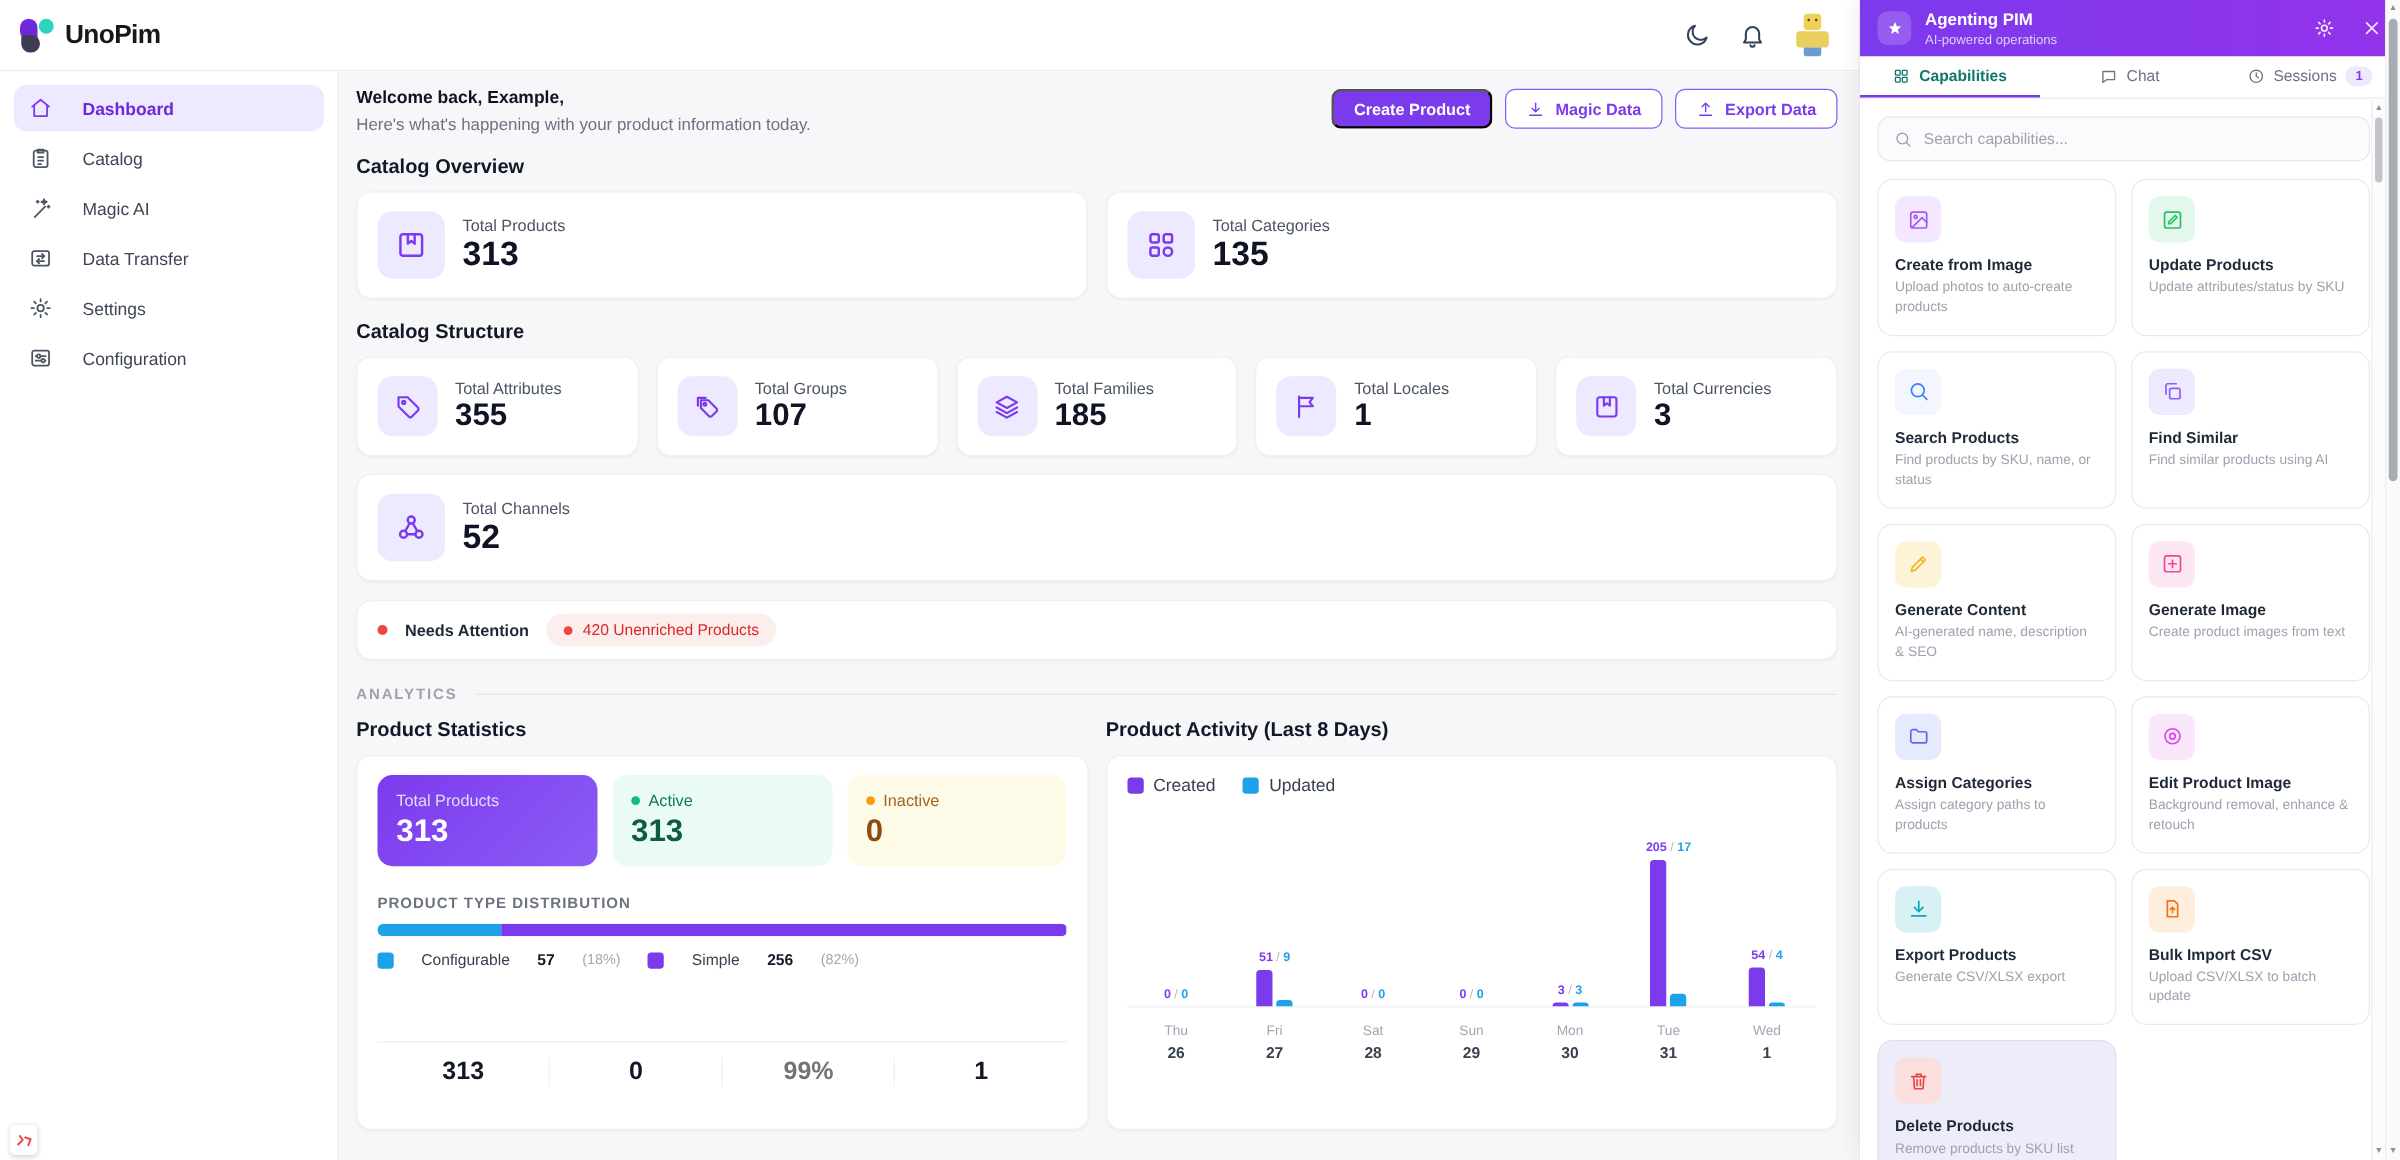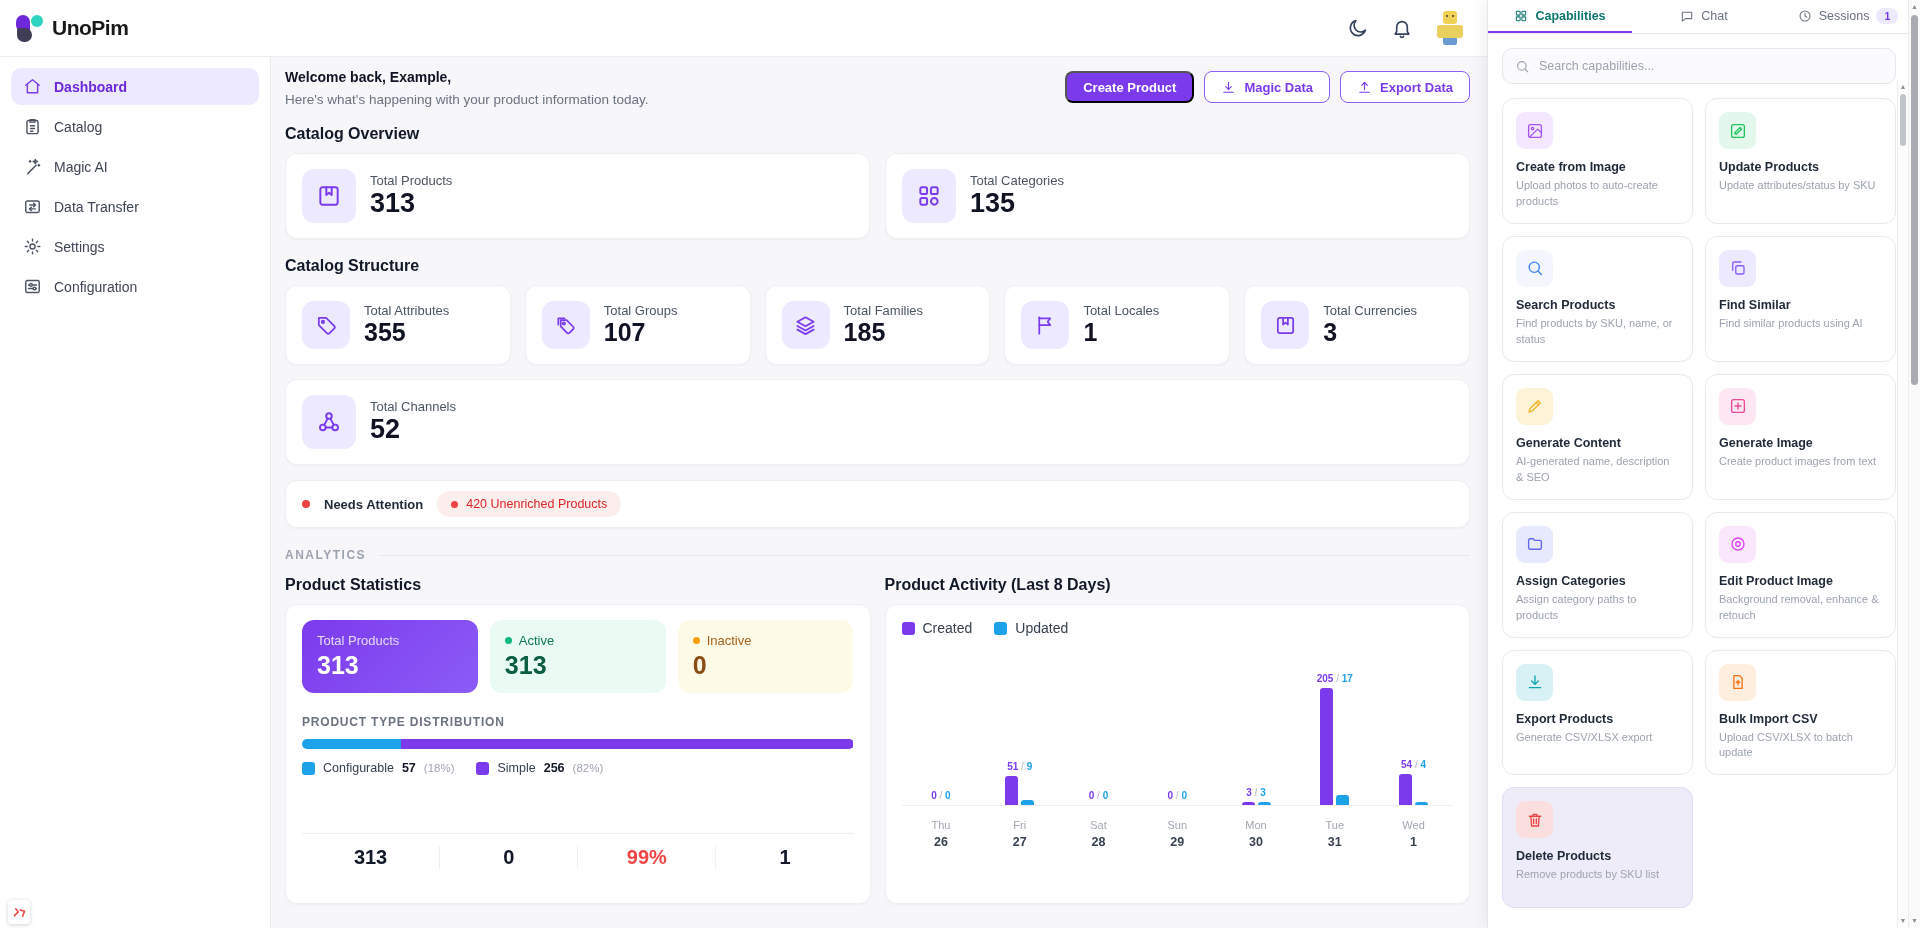--- a/index.html
+++ b/index.html
@@ -25,21 +25,21 @@
   .topbar-right { display:flex; align-items:center; gap:22px; }
   .tb-icon { width:22px; height:22px; color:#33415c; cursor:pointer; }
   .tb-icon svg { width:100%; height:100%; }
   .avatar { width:30px; height:34px; position:relative; cursor:pointer; }
   .avatar .head { position:absolute; left:8px; top:0; width:14px; height:13px; background:#efd255; border-radius:3px; }
   .avatar .eye { position:absolute; top:4px; width:2px; height:2px; background:#3a3a3a; border-radius:50%; }
   .avatar .torso { position:absolute; left:2px; top:14px; width:26px; height:13px; background:#e8cf5e; border-radius:3px; }
   .avatar .pants { position:absolute; left:8px; top:27px; width:14px; height:7px; background:#6b9bd2; border-radius:0 0 2px 2px; }
 
   
-  .side-item { display:flex; align-items:center; gap:12px; height:37px; margin:3px 11px; padding:0 12px; border-radius:10px; font-size:14px; color:#3f4555; cursor:pointer; }
+  .side-item { display:flex; align-items:center; gap:24px; height:37px; margin:3px 11px; padding:0 12px; border-radius:10px; font-size:14px; color:#3f4555; cursor:pointer; }
   .side-item .s-icon { width:19px; height:19px; color:#4b5563; flex:none; }
   .side-item .s-icon svg { width:100%; height:100%; }
   .side-item.active { background:#ede9fe; color:#6d28d9; font-weight:bold; }
   .side-item.active .s-icon { color:#7c3aed; }
   .debug-badge { position:absolute; left:8px; bottom:4px; width:22px; height:24px; background:#fff; border-radius:4px; box-shadow:0 1px 4px rgba(0,0,0,.18); display:flex; align-items:center; justify-content:center; color:#e8433f; }
   .debug-badge svg { width:15px; height:15px; }
 
   
   .welcome-row { display:flex; align-items:flex-start; justify-content:space-between; }
   .welcome-title { font-size:14px; font-weight:bold; color:#101323; }
@@ -91,21 +91,21 @@
   .tile-green .t-label { color:#0f7a52; }
   .tile-green .t-value { color:#0b5e41; }
   .tile-green .t-dot { width:7px; height:7px; border-radius:50%; background:#10b981; }
   .tile-yellow { background:#fefae8; }
   .tile-yellow .t-label { color:#a3611c; }
   .tile-yellow .t-value { color:#8a4c12; }
   .tile-yellow .t-dot { width:7px; height:7px; border-radius:50%; background:#f59e0b; }
   .dist-title { font-size:12px; font-weight:bold; letter-spacing:.8px; color:#6b7280; margin-top:22px; }
   .dist-bar { display:flex; height:10px; border-radius:999px; overflow:hidden; margin-top:10px; }
   .dist-legend { display:flex; gap:22px; margin-top:12px; align-items:center; }
-  .dl-item { display:flex; align-items:center; gap:8px; font-size:12.5px; color:#374151; }
+  .dl-item { display:flex; align-items:center; gap:22px; font-size:12.5px; color:#374151; }
   .dl-swatch { width:13px; height:13px; border-radius:3px; }
   .dl-val { font-weight:bold; color:#111827; }
   .dl-pct { color:#a1a7b3; font-size:11.5px; }
   .ps-divider { height:1px; background:#f0f0f3; margin-top:58px; }
   .ps-bottom { display:flex; padding-top:12px; }
   .ps-cell { flex:1; text-align:center; font-size:20px; font-weight:bold; color:#111827; border-right:1px solid #f0f0f3; }
   .ps-cell:last-child { border-right:none; }
 
   
   .legend-row { display:flex; gap:22px; align-items:center; }
@@ -452,21 +452,21 @@
                   <span class="dl-swatch" style="background: rgb(124, 58, 237);"></span>
                   <span>Simple</span>
                   <b class="dl-val">256</b>
                   <span class="dl-pct">(82%)</span>
                 </span>
               </div>
             <div class="ps-divider"></div>
             <div class="ps-bottom" id="ps-bottom">
                 <div class="ps-cell" style="color: rgb(17, 24, 39);">313</div>
                 <div class="ps-cell" style="color: rgb(17, 24, 39);">0</div>
-                <div class="ps-cell" style="color: #ef4444;">99%</div>
+                <div class="ps-cell" style="color: #737373;">99%</div>
                 <div class="ps-cell" style="color: rgb(17, 24, 39);">1</div>
               </div>
           </div>
         </div>
         <div>
           <div class="section-title" style="margin-top:6px">Product Activity (Last 8 Days)</div>
           <div class="panel-card">
             <div class="legend-row" id="chart-legend">
                 <span class="lg-item">
                   <span class="lg-swatch" style="background: rgb(124, 58, 237);"></span>
@@ -559,20 +559,38 @@
                 </div>
               </div>
           </div>
         </div>
       </div>
     </div>
   </div>
 </div>
 
 <div class="agent-panel">
+  <div class="ap-header">
+    <span class="ap-star" id="icon-star">
+        <svg viewBox="0 0 24 24" fill="none" stroke="currentColor" stroke-width="1.8" stroke-linecap="round" stroke-linejoin="round">
+          <path fill="currentColor" stroke="none" d="M12 2.5l2.5 5.9 6.1.5-4.7 4.1 1.5 6.2L12 15.9l-5.4 3.3 1.5-6.2-4.7-4.1 6.1-.5z"></path>
+        </svg>
+      </span>
+    <span class="ap-titles">
+      <span class="ap-title">Agenting PIM</span>
+      <div class="ap-sub">AI-powered operations</div>
+    </span>
+    <span class="ap-hicon" id="icon-gear-white"><svg viewBox="0 0 24 24" fill="none" stroke="currentColor" stroke-width="1.8" stroke-linecap="round" stroke-linejoin="round">
+          <circle cx="12" cy="12" r="3.2"></circle>
+          <path d="M12 2.8v2.4M12 18.8v2.4M2.8 12h2.4M18.8 12h2.4M5.5 5.5l1.7 1.7M16.8 16.8l1.7 1.7M18.5 5.5l-1.7 1.7M7.2 16.8l-1.7 1.7"></path>
+        </svg></span>
+    <span class="ap-hicon" id="icon-close"><svg viewBox="0 0 24 24" fill="none" stroke="currentColor" stroke-width="1.8" stroke-linecap="round" stroke-linejoin="round">
+          <path d="M6 6l12 12M18 6L6 18"></path>
+        </svg></span>
+  </div>
   <div class="ap-tabs" id="agent-tabs">
       <div class="ap-tab active">
         <span class="tab-icon"><svg viewBox="0 0 24 24" fill="none" stroke="currentColor" stroke-width="1.8" stroke-linecap="round" stroke-linejoin="round">
             <rect x="4" y="4" width="6.5" height="6.5" rx="1"></rect>
             <rect x="13.5" y="4" width="6.5" height="6.5" rx="1"></rect>
             <rect x="4" y="13.5" width="6.5" height="6.5" rx="1"></rect>
             <rect x="13.5" y="13.5" width="6.5" height="6.5" rx="1"></rect>
           </svg></span>
         <span>Capabilities</span>
       </div>

